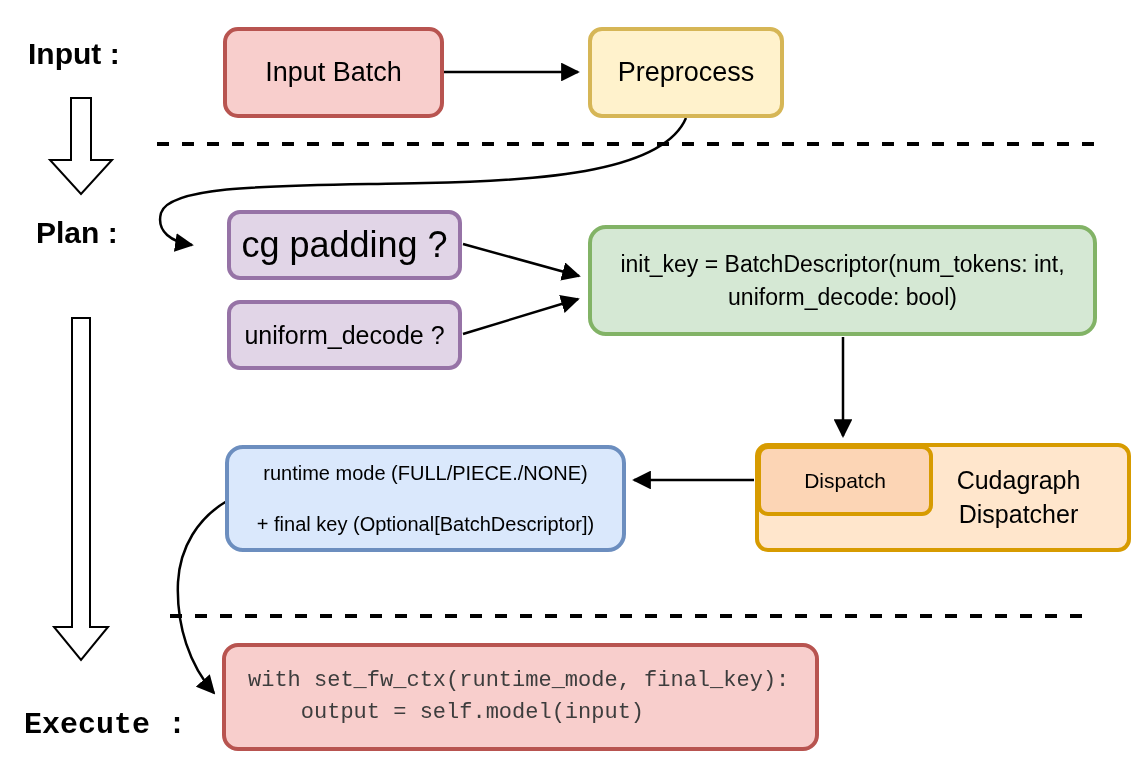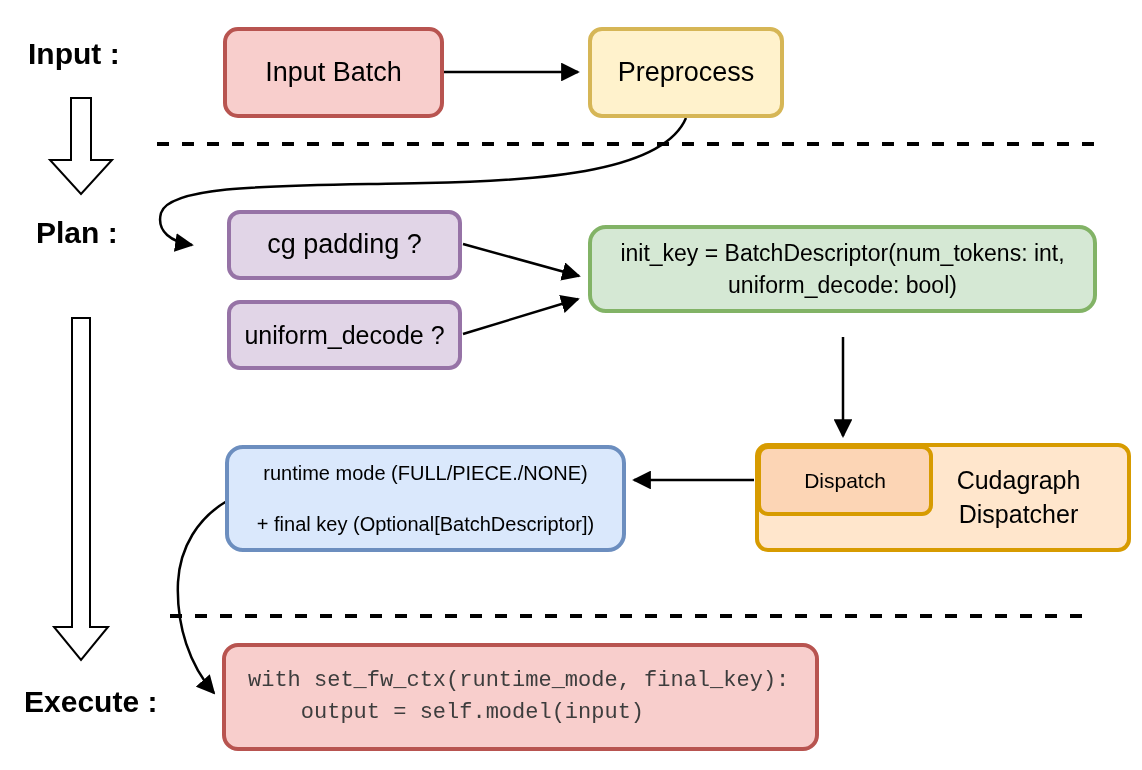--- a/index.html
+++ b/index.html
@@ -55,31 +55,31 @@
     background: var(--yellow-fill, #fff2cc);
     border-color: var(--yellow-stroke, #d6b656);
     border-radius: 14px;
     font-size: 27px;
   }
   .box-cg-padding {
     left: 227px; top: 210px; width: 235px; height: 70px;
     background: var(--purple-fill, #e1d5e7);
     border-color: var(--purple-stroke, #9673a6);
     border-radius: 13px;
-    font-size: 27px;
+    font-size: 36px;
   }
   .box-uniform-decode {
     left: 227px; top: 300px; width: 235px; height: 70px;
     background: var(--purple-fill, #e1d5e7);
     border-color: var(--purple-stroke, #9673a6);
     border-radius: 13px;
     font-size: 25px;
   }
   .box-init-key {
-    left: 588px; top: 225px; width: 509px; height: 88px;
+    left: 588px; top: 225px; width: 509px; height: 111px;
     background: var(--green-fill, #d5e8d4);
     border-color: var(--green-stroke, #82b366);
     border-radius: 18px;
     font-size: 23px;
     line-height: 1.4;
   }
   .box-runtime {
     left: 225px; top: 445px; width: 401px; height: 107px;
     background: var(--blue-fill, #dae8fc);
     border-color: var(--blue-stroke, #6c8ebf);
@@ -152,21 +152,21 @@
     <line x1="463" y1="334" x2="578" y2="299" stroke="#000" stroke-width="2.5" marker-end="url(#arrow)"></line>
     <line x1="843" y1="337" x2="843" y2="436" stroke="#000" stroke-width="2.5" marker-end="url(#arrow)"></line>
     <line x1="754" y1="480" x2="634" y2="480" stroke="#000" stroke-width="2.5" marker-end="url(#arrow)"></line>
 
     <path d="M 686 118 C 664 170, 550 181, 425 183 C 292 186, 170 183, 161 213 C 156 232, 172 242, 192 245" fill="none" stroke="#000" stroke-width="2.5" marker-end="url(#arrow)"></path>
     <path d="M 227 501 C 198 518, 180 547, 178 582 C 176 626, 190 666, 214 693" fill="none" stroke="#000" stroke-width="2.5" marker-end="url(#arrow)"></path>
   </svg>
 
   <div class="stage-label" style="left:28px; top:37px;">Input :</div>
   <div class="stage-label" style="left:36px; top:216px;">Plan :</div>
-  <div class="stage-label" style="left:24px; top:685px;">Execute :</div>
+  <div class="stage-label" style="left:24px; top:708px;font-family:Liberation Mono, monospace;">Execute :</div>
 
   <div class="box box-input-batch">
     <span>Input Batch</span>
   </div>
 
   <div class="box box-preprocess">
     <span>Preprocess</span>
   </div>
 
   <div class="box box-cg-padding">

